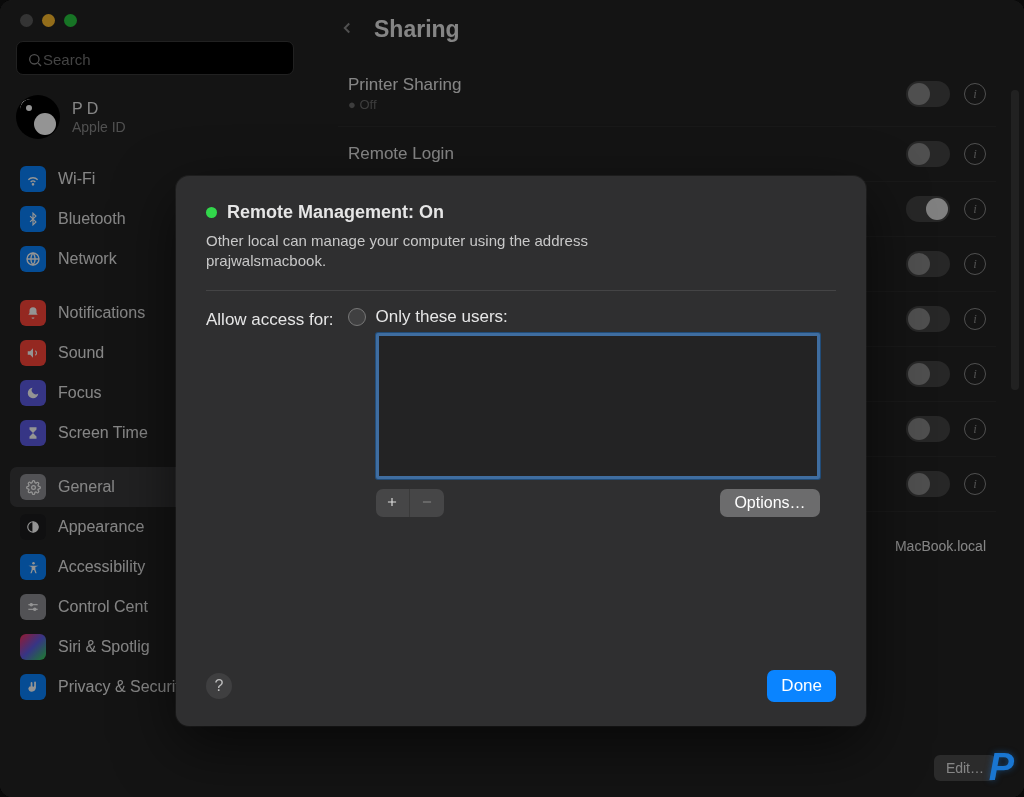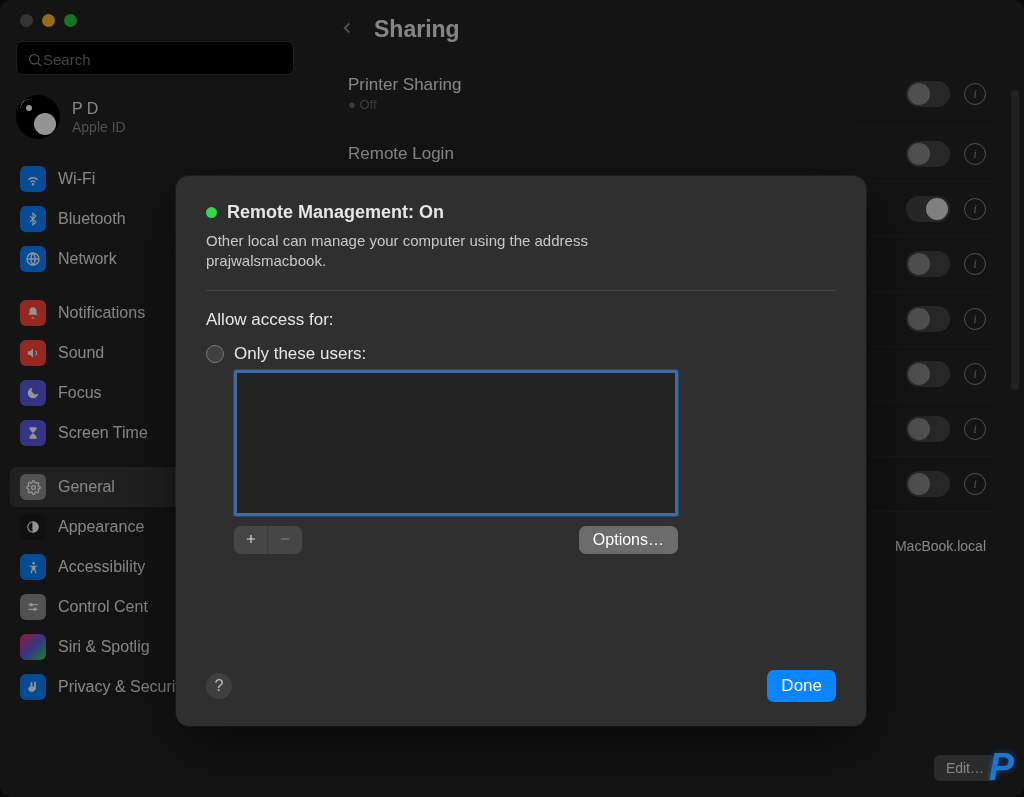--- a/index.html
+++ b/index.html
@@ -93,21 +93,21 @@
 
   
   .modal{position:absolute;left:176px;top:176px;width:690px;height:550px;background:var(--bg-modal);border-radius:13px;z-index:10;box-shadow:0 20px 60px rgba(0,0,0,0.6),0 0 0 1px rgba(255,255,255,0.06);padding:26px 30px 24px 30px;display:flex;flex-direction:column;}
   .mhead{display:flex;align-items:center;gap:10px;}
   .status-dot{width:11px;height:11px;border-radius:50%;background:var(--green);}
   .mtitle{font-size:18px;font-weight:600;color:var(--text);}
   .mdesc{color:#c8c8c8;font-size:15px;margin-top:8px;line-height:1.35;max-width:480px;}
   .settings-row{display:flex;justify-content:flex-end;margin-top:22px;}
   .btn{background:var(--btn-light);color:#fff;border:none;border-radius:7px;padding:7px 16px;font-size:16px;cursor:default;}
   .divider{height:1px;background:rgba(255,255,255,0.1);margin:18px 0 16px;}
-  .access{display:flex;gap:14px;flex-direction:column;}
+  .access{display:flex;gap:14px;}
   .access-label{font-size:17px;color:var(--text);white-space:nowrap;padding-top:3px;}
   .radios{flex:1;}
   .radio-row{display:flex;align-items:center;gap:10px;font-size:17px;color:var(--text);margin-bottom:6px;}
   .radio{width:18px;height:18px;border-radius:50%;border:1px solid #777;background:#404041;display:flex;align-items:center;justify-content:center;}
   .radio.checked{background:var(--accent);border-color:var(--accent);}
   .radio.checked::after{content:"";width:7px;height:7px;border-radius:50%;background:#fff;}
   .userlist{margin-left:28px;margin-top:6px;width:444px;height:146px;border:3px solid #3f6da0;border-radius:2px;background:#232324;box-shadow:0 0 0 1px rgba(10,132,255,0.35);}
   .listctrl{margin-left:28px;margin-top:10px;display:flex;justify-content:space-between;align-items:center;width:444px;}
   .pm{display:flex;background:#464647;border-radius:7px;overflow:hidden;height:28px;}
   .pm button{width:34px;background:transparent;border:none;color:#ddd;font-size:18px;line-height:1;cursor:default;}

